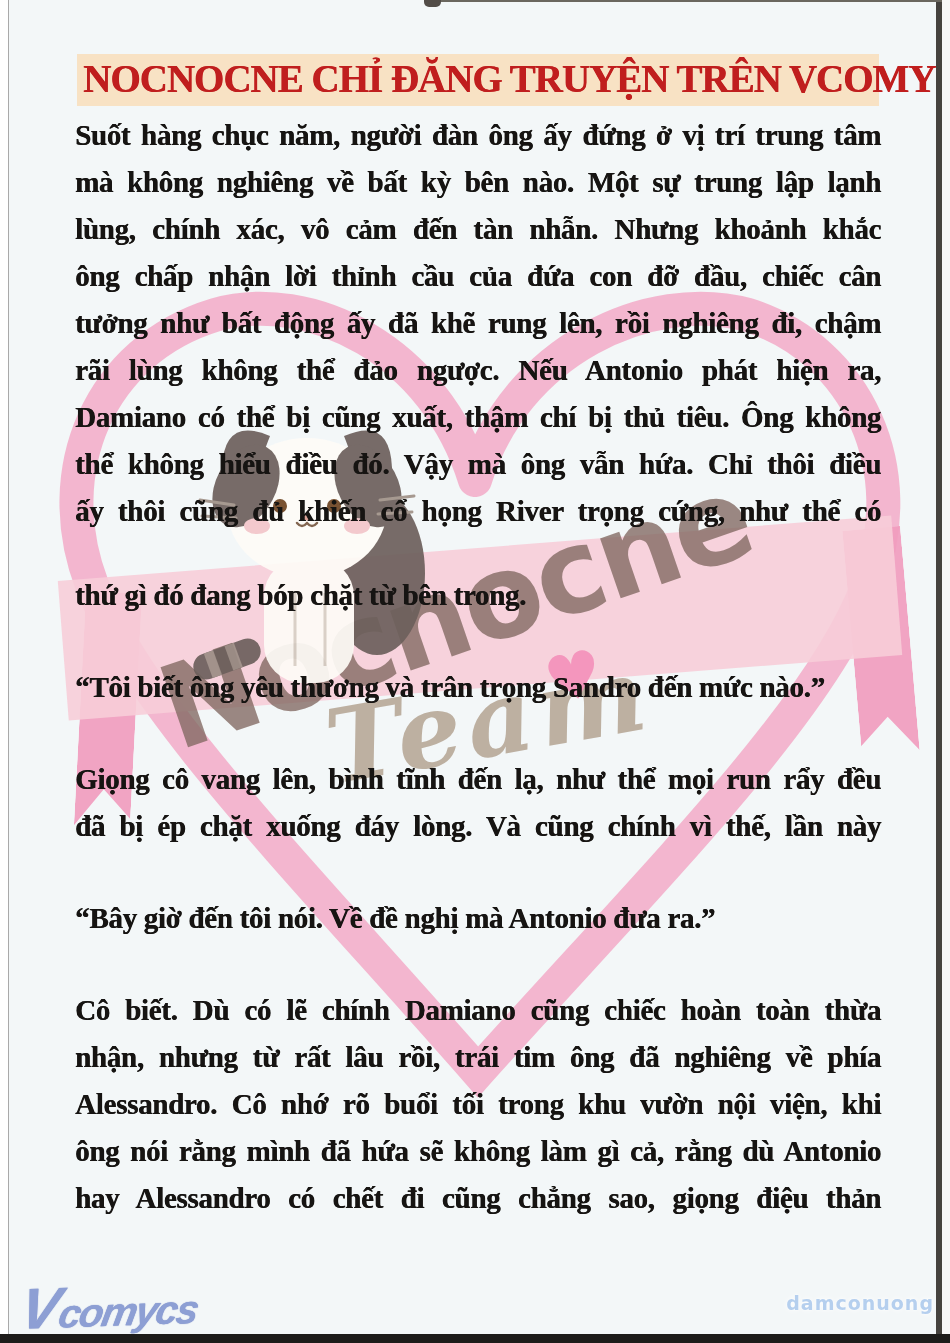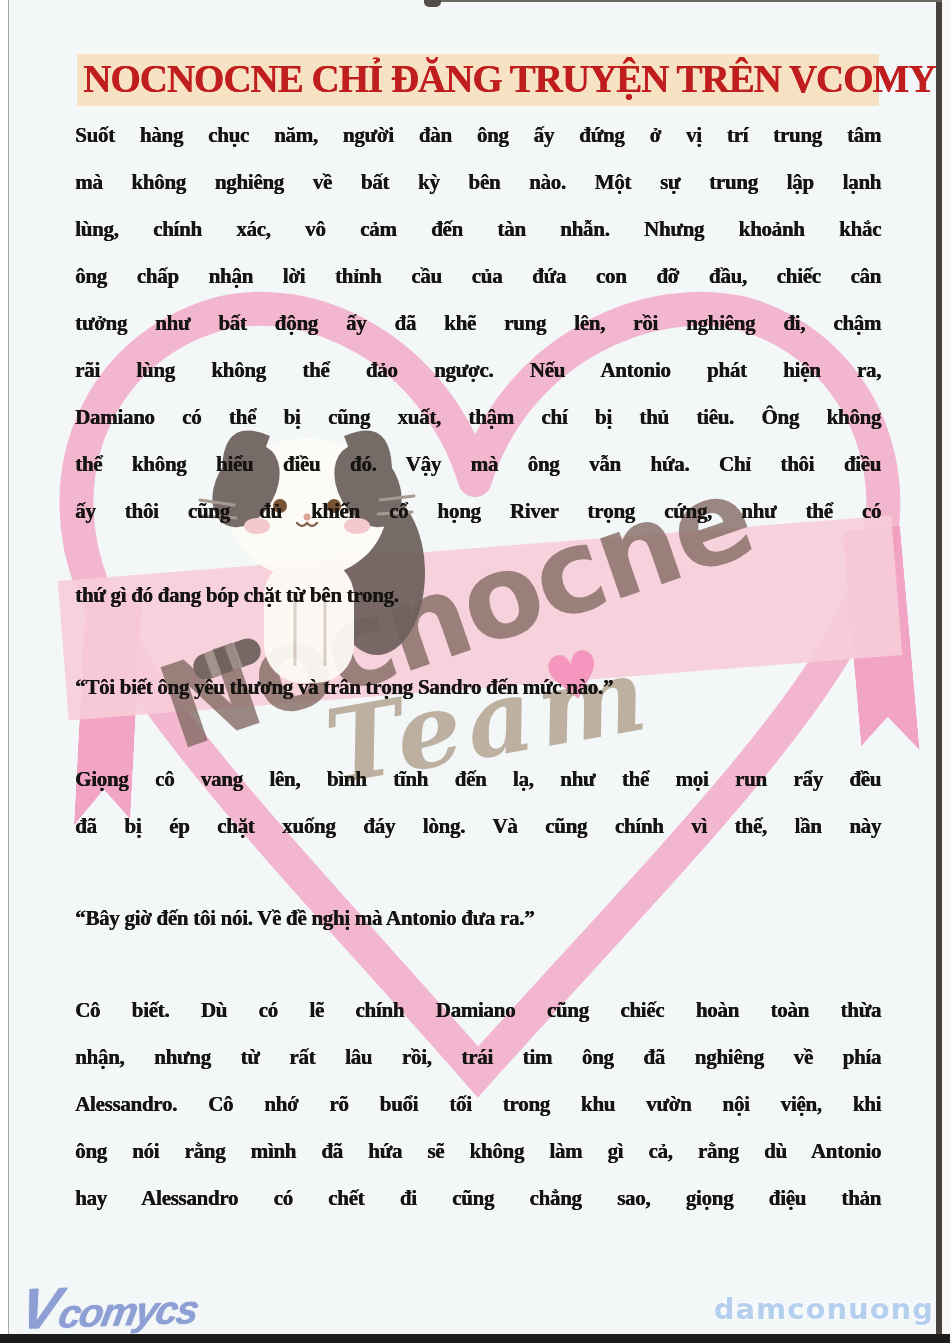--- a/index.html
+++ b/index.html
@@ -45,37 +45,37 @@
   
   .text-layer{position:absolute;left:75px;top:54px;width:806px;z-index:10;color:#161412;}
   .header-band{
     background:#f8e2c4;text-align:center;padding:3px 6px 5px 6px;margin:0 2px 6px 2px;
     font-weight:700;font-size:39px;letter-spacing:-1px;line-height:44px;
     color:#c01e1e;white-space:nowrap;
     text-shadow:0.5px 0 0 #c01e1e;
   }
   .para{margin:0 0 45px 0;}
   .ln{
-    font-weight:700;font-size:21px;line-height:47px;letter-spacing:-0.3px;
+    font-weight:700;font-size:29px;line-height:47px;letter-spacing:-0.3px;
     white-space:nowrap;text-shadow:0.45px 0 0 currentColor;
   }
   .ln.j{text-align:justify;text-align-last:justify;}
   .ln.l{text-align:left;margin-top:37px;}
 
   
   .logo{position:absolute;left:22px;top:1272px;z-index:20;
     transform:skewX(-12deg) rotate(-2deg);
     font-family:"Liberation Sans","DejaVu Sans",sans-serif;
     font-style:italic;font-weight:700;color:#8d9fd4;white-space:nowrap;
     text-shadow:0 0 1px #7688c4;}
   .logo .logo-v{font-size:58px;}
   .logo .logo-rest{font-size:40px;letter-spacing:-2px;}
   .credit{position:absolute;right:16px;top:1292px;z-index:20;
     font-family:"DejaVu Sans","Liberation Sans",sans-serif;
-    font-weight:700;font-size:29px;letter-spacing:1px;color:#b5cfee;
+    font-weight:700;font-size:19px;letter-spacing:1px;color:#b5cfee;
     text-shadow:0 0 6px rgba(255,255,255,0.95),0 0 2px #ffffff;}
 </style>
 </head>
 <body>
 
 <div class="page">
 
   <div class="wm">
     <svg class="heart-svg" width="950" height="1343" viewBox="0 0 950 1343">
       <path d="M 475 480

